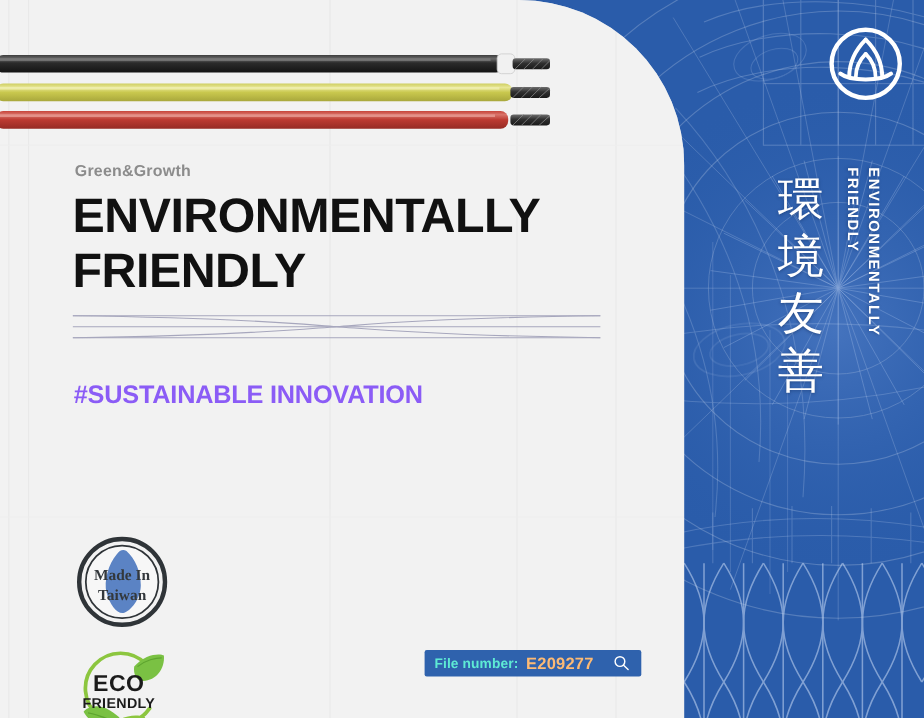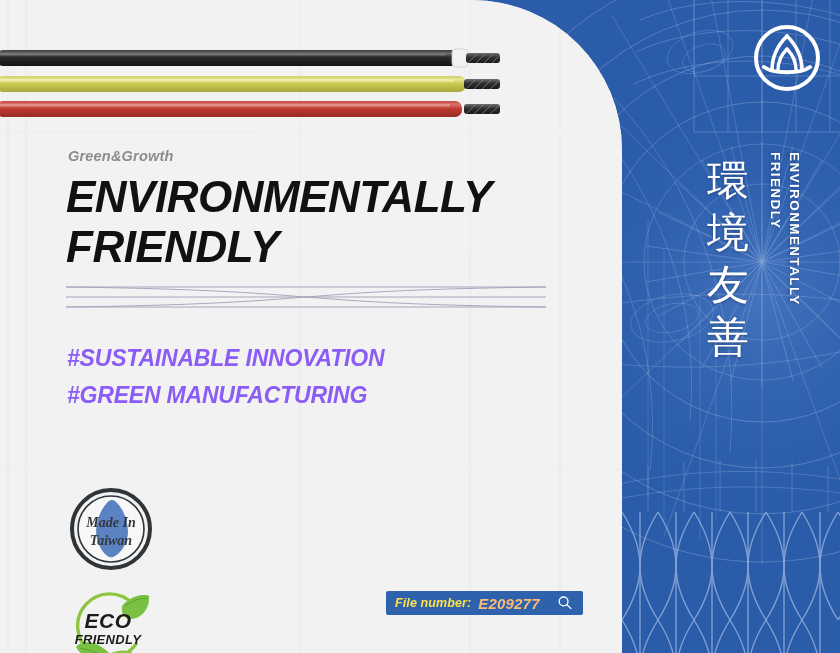--- a/index.html
+++ b/index.html
@@ -34,21 +34,20 @@
 
   
   #white-card {
     position: absolute;
     top: 0; left: 0;
     width: 622px;
     height: 653px;
     background: #f2f2f2;
     border-top-right-radius: 150px;
     overflow: hidden;
-    font-style: italic;
   }
   #white-card .bg-lines {
     position: absolute;
     top: 0; left: 0;
     width: 622px; height: 653px;
     opacity: .75;
   }
 
   
   #cables {
@@ -112,21 +111,21 @@
     left: 386px; top: 591px;
     height: 24px;
     background: #2f62ad;
     border-radius: 2px;
     display: flex;
     align-items: center;
     padding: 0 10px 0 9px;
     gap: 7px;
   }
   #file-pill .fp-label {
-    color: #fde047;
+    color: #5eead4;
     font-size: 12.5px;
     font-weight: bold;
     letter-spacing: .1px;
   }
   #file-pill .fp-value {
     color: #fdba74;
     font-size: 15px;
     font-weight: bold;
     letter-spacing: .2px;
   }
@@ -422,21 +421,20 @@
         <line x1="0" y1="9" x2="480" y2="9"></line>
         <line x1="0" y1="19" x2="480" y2="19"></line>
         <line x1="0" y1="29" x2="480" y2="29"></line>
         <path d="M0 9  C160 11 210 17 240 19 C270 21 320 27 480 29"></path>
         <path d="M0 29 C160 27 210 21 240 19 C270 17 320 11 480 9"></path>
       </g>
     </svg>
 
     <div id="taglines">
       <div class="tag">#SUSTAINABLE INNOVATION</div>
-      <div class="tag">#GREEN MANUFACTURING</div>
     </div>
 
     <div id="badges">
 
       <svg width="90" height="90" viewBox="0 0 90 90">
         <circle cx="45" cy="45" r="39" fill="none" stroke="#2f3438" stroke-width="4"></circle>
         <circle cx="45" cy="45" r="33" fill="#f7f7f7" stroke="#2f3438" stroke-width="1.6"></circle>
         <path d="M49 17 C57 24 62 36 62 48 C62 58 55 70 47 73 C41 75 34 66 31 55 C28 44 33 28 40 20 C43 16 46 15 49 17 Z" fill="#5b83c4"></path>
         <text x="45" y="43" text-anchor="middle" font-family="'Liberation Serif',serif" font-size="14" font-weight="bold" fill="#33383c">Made In</text>
         <text x="45" y="61" text-anchor="middle" font-family="'Liberation Serif',serif" font-size="14" font-weight="bold" fill="#33383c">Taiwan</text>

